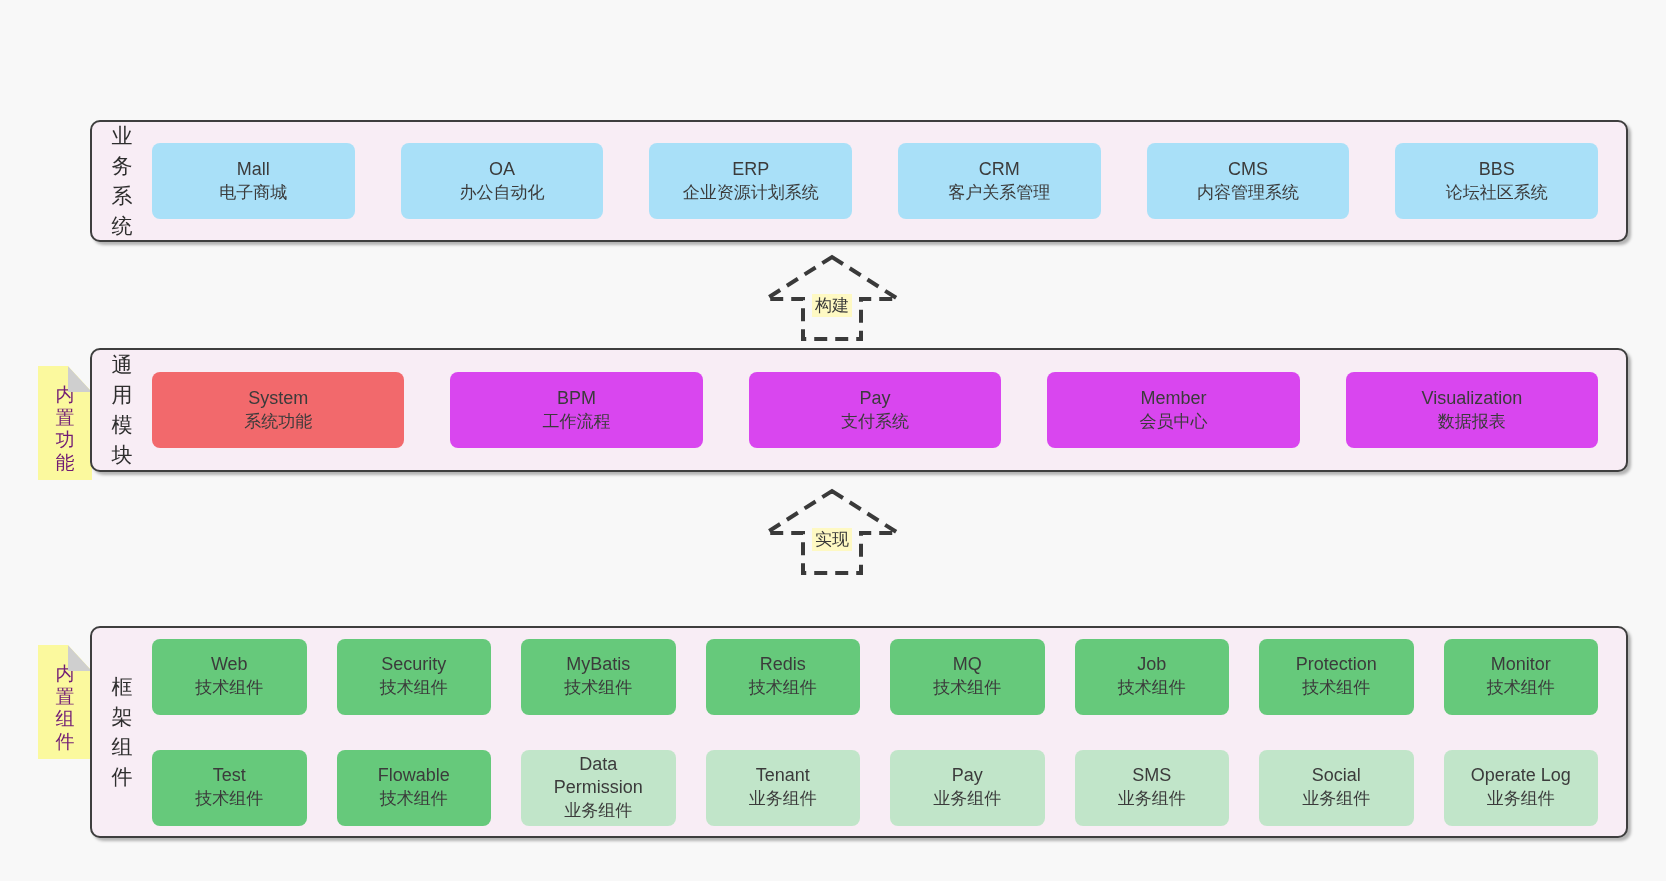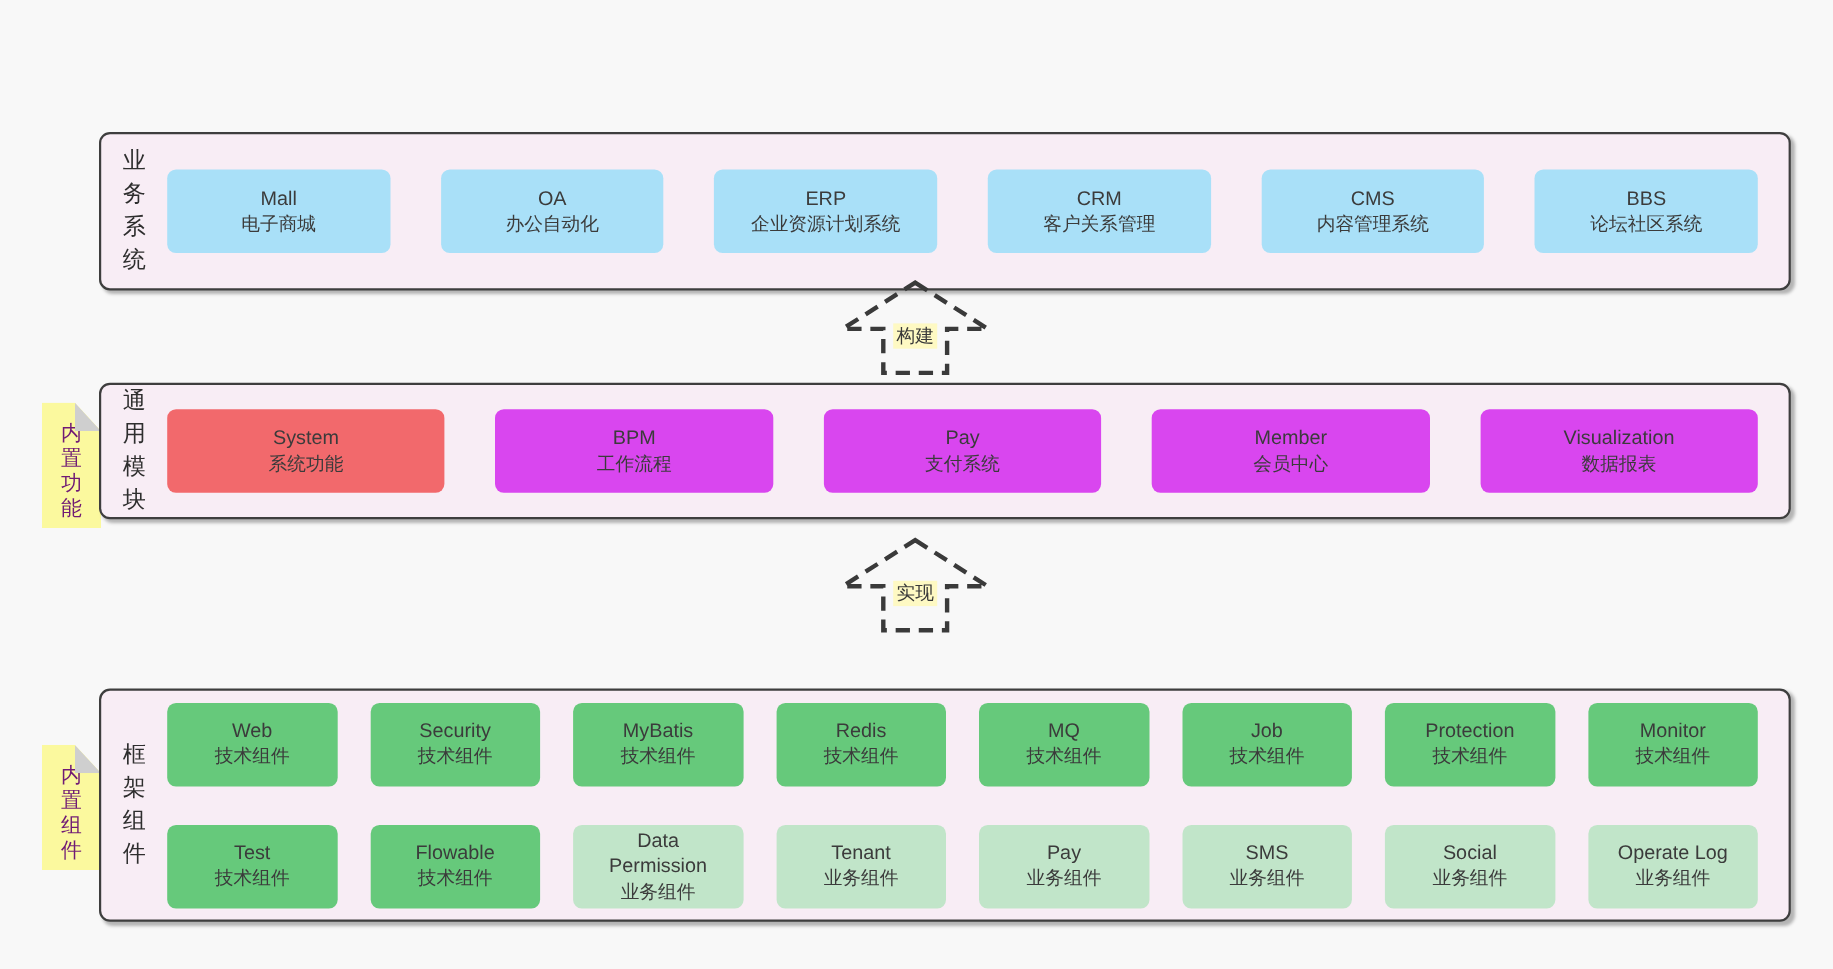--- a/index.html
+++ b/index.html
@@ -19,21 +19,21 @@
     width: 1538px;
     background: #f8edf5;
     border: 2px solid #3e3e3e;
     border-radius: 10px;
     box-sizing: border-box;
     box-shadow: 3px 3px 3px rgba(0,0,0,0.28);
     display: flex;
     align-items: center;
     z-index: 2;
   }
-  #panel-business   { top: 120px; height: 144px; }
+  #panel-business   { top: 120px; height: 122px; }
   #panel-modules    { top: 348px; height: 124px; }
   #panel-components { top: 582px; height: 212px; margin-top: 44px; }
 
   .vlabel {
     flex: 0 0 auto;
     width: 60px;
     text-align: center;
     font-size: 21px;
     line-height: 1.42;
     color: #2e2e2e;
@@ -92,21 +92,21 @@
     background: #fbf99e;
     clip-path: polygon(0 0, calc(100% - 24px) 0, 100% 26px, 100% 100%, 0 100%);
     z-index: 1;
     display: flex;
     justify-content: center;
     align-items: flex-end;
     padding-bottom: 5px;
     box-sizing: border-box;
   }
   #note-modules    { top: 366px; }
-  #note-components { top: 677px; }
+  #note-components { top: 645px; }
   .note-fold {
     position: absolute;
     top: 0; right: 0;
     width: 24px; height: 26px;
     background: #cfcfcf;
     clip-path: polygon(0 0, 100% 100%, 0 100%);
   }
   .note-text {
     font-size: 19px;
     line-height: 1.2;

